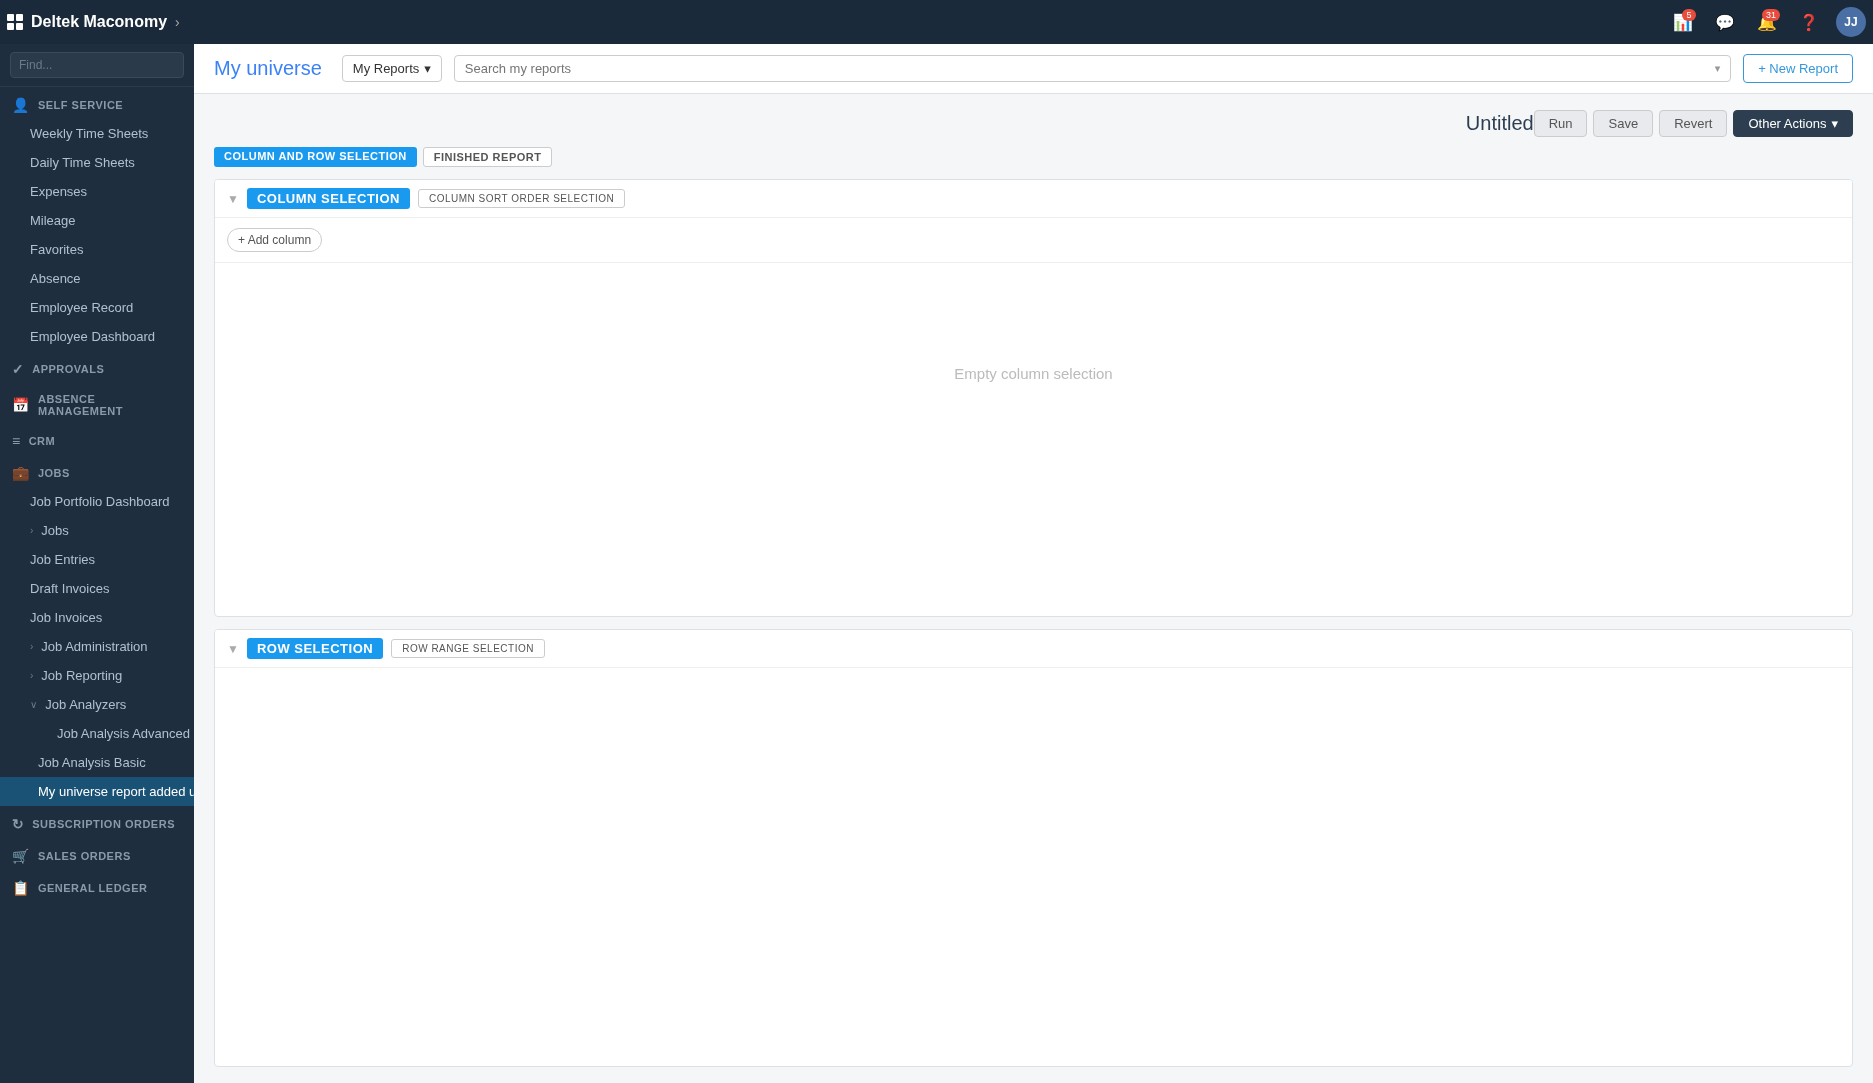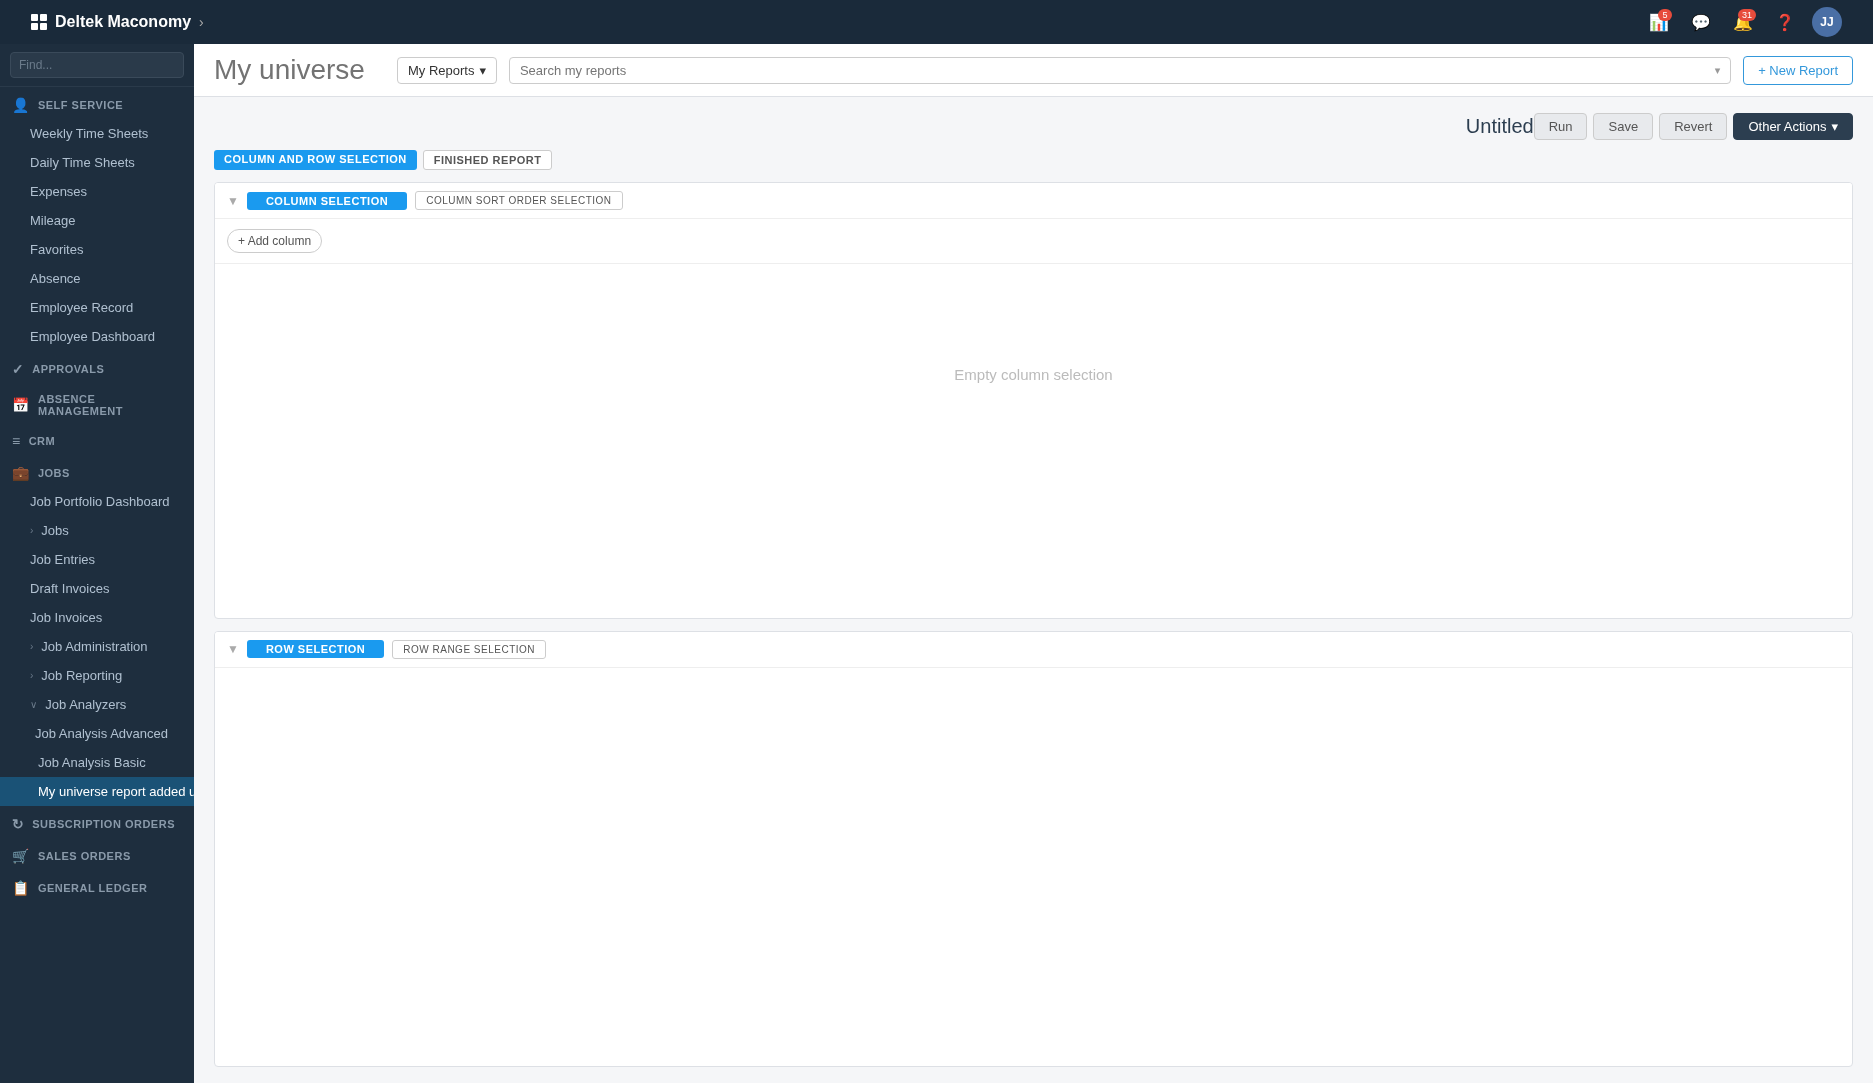--- a/index.html
+++ b/index.html
@@ -5,21 +5,21 @@
     * { box-sizing: border-box; margin: 0; padding: 0; }
     body { font-family: -apple-system, BlinkMacSystemFont, 'Segoe UI', Arial, sans-serif; display: flex; flex-direction: column; height: 100vh; overflow: hidden; background: #f0f2f5; }
 
     
     .top-nav {
       background: #1a2a3a;
       color: #fff;
       height: 44px;
       display: flex;
       align-items: center;
-      padding: 0 31px;
+      padding: 0 7px;
       justify-content: space-between;
       flex-shrink: 0;
       z-index: 100;
     }
     .top-nav-left { display: flex; align-items: center; gap: 8px; }
     .top-nav-logo { font-size: 16px; font-weight: 600; color: #fff; display: flex; align-items: center; gap: 8px; }
     .top-nav-logo .grid-icon { display: grid; grid-template-columns: 1fr 1fr; gap: 2px; width: 16px; height: 16px; }
     .top-nav-logo .grid-icon span { background: #fff; border-radius: 1px; display: block; width: 7px; height: 7px; }
     .nav-chevron { color: #aaa; font-size: 14px; }
     .top-nav-right { display: flex; align-items: center; gap: 12px; }
@@ -82,21 +82,21 @@
     .main-content {
       flex: 1; display: flex; flex-direction: column; overflow: hidden; background: #f5f6f8;
     }
 
     
     .main-toolbar {
       background: #fff; border-bottom: 1px solid #dde0e5;
       padding: 10px 20px; display: flex; align-items: center; gap: 12px;
       flex-shrink: 0;
     }
-    .page-title { font-size: 28px; font-weight: 300; color: #737373; margin-right: 20px; }
+    .page-title { font-size: 20px; font-weight: 300; color: #3b82f6; margin-right: 8px; }
     .dropdown-btn {
       background: #fff; border: 1px solid #ccc; color: #333;
       padding: 5px 10px; border-radius: 4px; cursor: pointer;
       font-size: 13px; display: flex; align-items: center; gap: 5px;
     }
     .search-bar-wrapper {
       flex: 1; border: 1px solid #ccc; border-radius: 4px;
       padding: 5px 10px; font-size: 13px; color: #555; background: #fff;
       display: flex; align-items: center;
     }
@@ -147,21 +147,21 @@
     .panel {
       background: #fff; border: 1px solid #dde0e5; border-radius: 4px;
       overflow: hidden;
     }
     .panel-header {
       display: flex; align-items: center; gap: 8px; padding: 8px 12px;
       border-bottom: 1px solid #eee; background: #fff;
     }
     .panel-tab {
       background: #1a9aef; color: #fff; border-radius: 3px;
-      padding: 3px 19px; font-size: 11px; font-weight: 600; cursor: pointer;
+      padding: 3px 10px; font-size: 13px; font-weight: 600; cursor: pointer;
       text-transform: uppercase; letter-spacing: 0.5px;
     }
     .panel-tab.outline {
       background: #fff; color: #555; border: 1px solid #ccc;
       border-radius: 3px; padding: 3px 10px; font-size: 10px; font-weight: 400; cursor: pointer;
       text-transform: uppercase; letter-spacing: 0.5px;
     }
     .panel-collapse { color: #aaa; cursor: pointer; font-size: 12px; }
     .add-btn {
       background: #fff; border: 1px solid #ccc; color: #555;
@@ -310,21 +310,21 @@
         <span>Job Administration</span>
       </div>
       <div class="sidebar-item sub">
         <span class="sidebar-chevron">›</span>
         <span>Job Reporting</span>
       </div>
       <div class="sidebar-item sub">
         <span class="sidebar-chevron">∨</span>
         <span>Job Analyzers</span>
       </div>
-      <div class="sidebar-item sub2" style="padding-left: 35px;">
+      <div class="sidebar-item sub2" style="padding-left: 57px;">
         <span>Job Analysis Advanced</span>
       </div>
       <div class="sidebar-item sub2" style="padding-left: 38px;">
         <span>Job Analysis Basic</span>
       </div>
       <div class="sidebar-item sub2 active-selected" style="padding-left: 38px;">
         <span>My universe report added using the extender</span>
       </div>
     </div>
 

